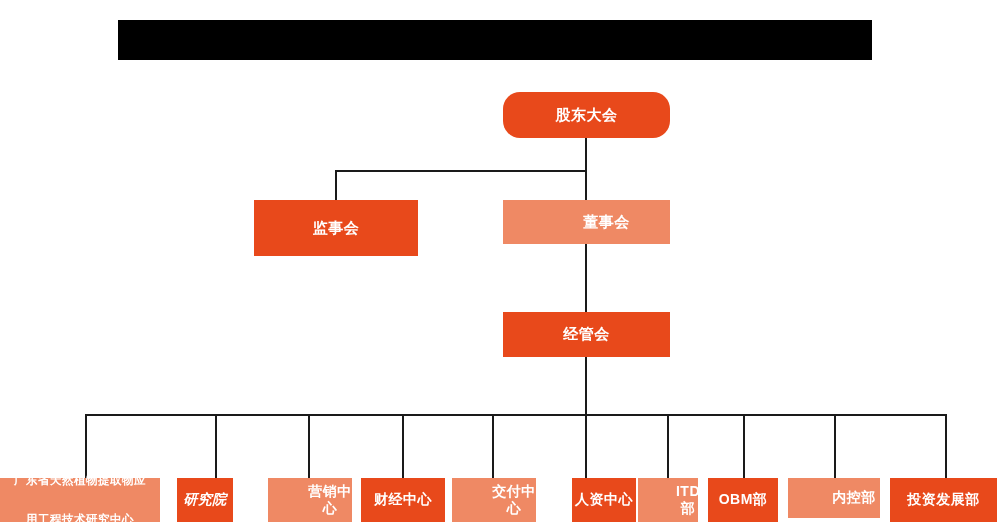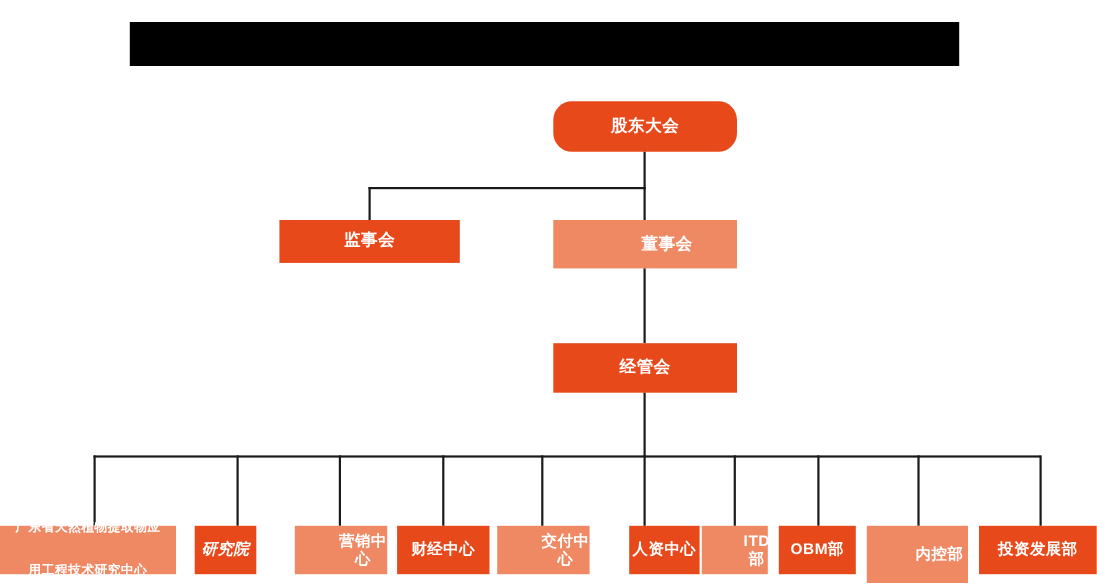--- a/index.html
+++ b/index.html
@@ -68,21 +68,21 @@
 
   <div class="title-banner"></div>
 
   <div class="node dark lvl1" style="left:503px; top:92px; width:167px; height:46px;border-radius:17px;">股东大会</div>
 
   <div class="line v" style="left:585px; top:138px; height:34px;"></div>
   <div class="line h" style="left:335px; top:170px; width:252px;"></div>
   <div class="line v" style="left:335px; top:170px; height:30px;"></div>
   <div class="line v" style="left:585px; top:170px; height:30px;"></div>
 
-  <div class="node dark lvl2" style="left:254px; top:200px; width:164px; height:39px;">监事会</div>
+  <div class="node dark lvl2" style="left:254px; top:200px; width:164px; height:56px;">监事会</div>
 
   <div class="node light lvl2" style="left:503px; top:200px; width:167px; height:44px;">董事会</div>
 
   <div class="line v" style="left:585px; top:244px; height:68px;"></div>
 
   <div class="node dark lvl3" style="left:503px; top:312px; width:167px; height:45px;">经管会</div>
 
   <div class="line v" style="left:585px; top:357px; height:58px;"></div>
   <div class="line h" style="left:85px; top:414px; width:861px;"></div>
 
@@ -109,17 +109,17 @@
   <div class="node light leaf" style="left:452px; top:478px; width:84px; height:44px;">交付中心</div>
 
   <div class="node dark leaf" style="left:361px; top:478px; width:84px; height:44px;">财经中心</div>
 
   <div class="node dark leaf" style="left:572px; top:478px; width:64px; height:44px;">人资中心</div>
 
   <div class="node light leaf" style="left:638px; top:478px; width:60px; height:44px;">ITD部</div>
 
   <div class="node dark leaf" style="left:708px; top:478px; width:70px; height:44px;text-align:center;">OBM部</div>
 
-  <div class="node light leaf" style="left:788px; top:478px; width:92px; height:52px;">内控部</div>
+  <div class="node light leaf" style="left:788px; top:478px; width:92px; height:40px;">内控部</div>
 
   <div class="node dark leaf" style="left:890px; top:478px; width:107px; height:44px;">投资发展部</div>
 
 </div>
 
 </body></html>

